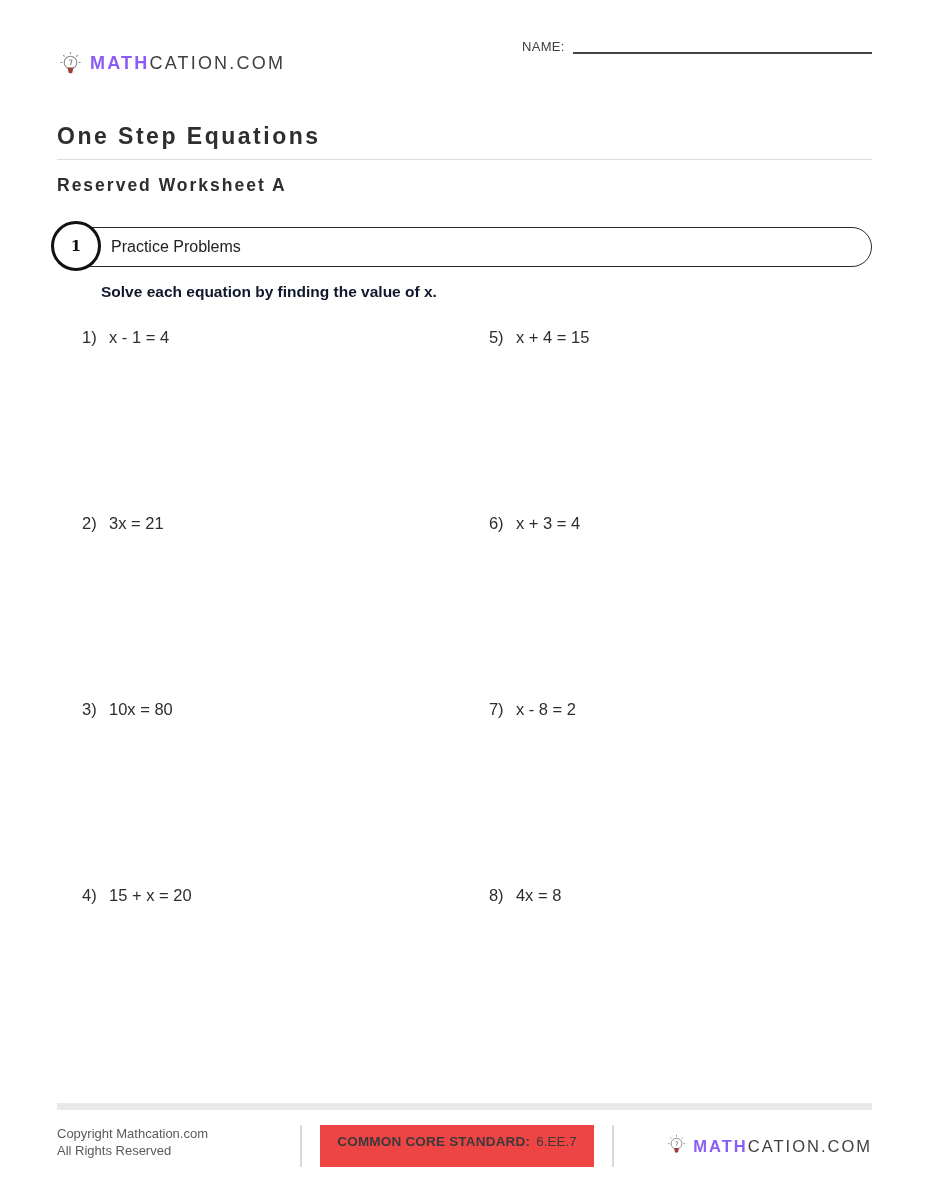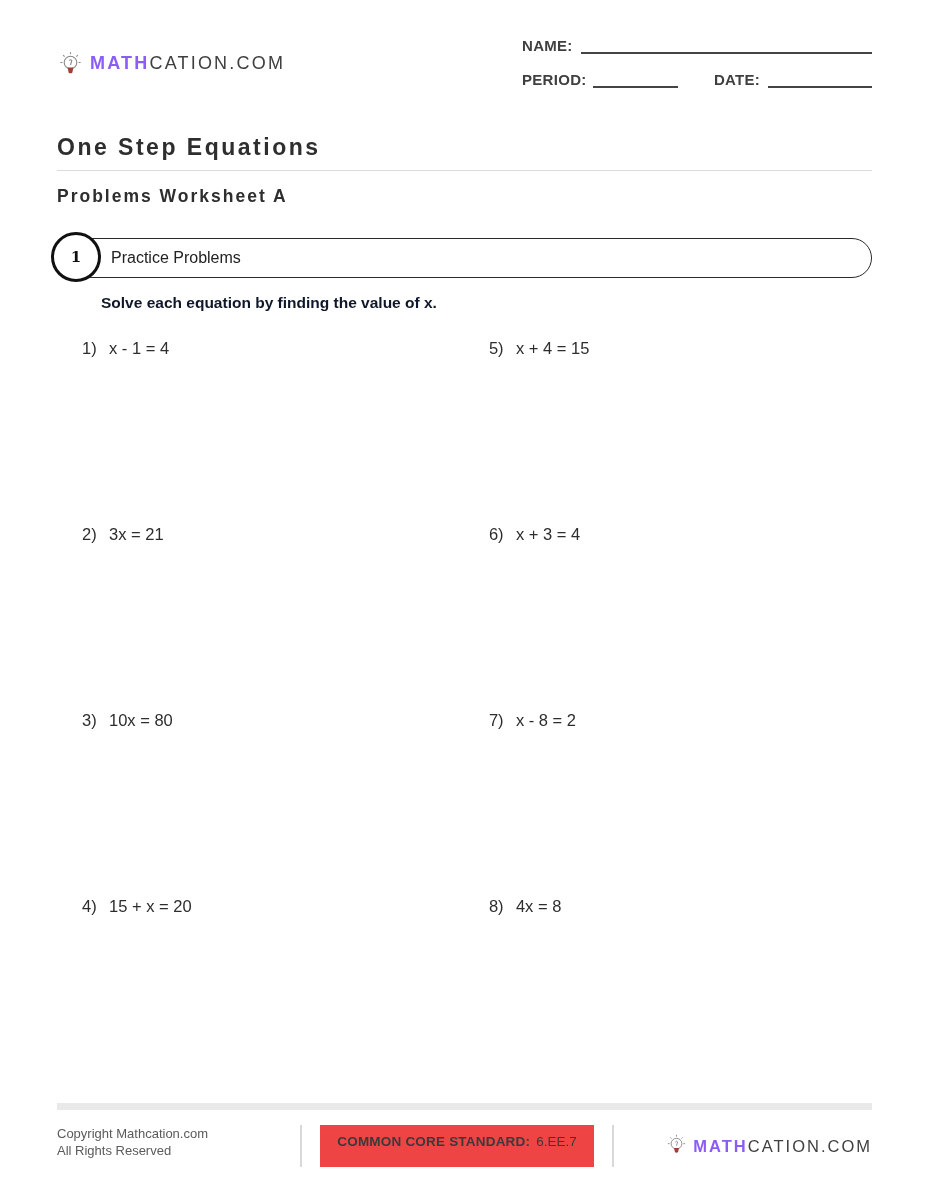--- a/index.html
+++ b/index.html
@@ -10,21 +10,21 @@
   
   .header { display: flex; justify-content: space-between; align-items: flex-start; }
   .logo { display: flex; align-items: center; gap: 6px; margin-top: 14px; }
   .logo svg { display: block; }
   .logo-text { font-size: 18px; letter-spacing: 2.2px; color: #3c3c3c; white-space: nowrap; }
   .logo-bold { font-weight: bold; color: #8b5cf6; }
   .logo-light { font-weight: normal; color: #3f3f3f; }
   .fields { width: 350px; }
   .field-row { display: flex; align-items: flex-end; margin-bottom: 16px; }
   .field-row:last-child { margin-bottom: 0; }
-  .field-label { font-weight: bold; font-size: 15px; color: #3f3f3f; letter-spacing: 0.3px; }
+  .field-label { font-weight: normal; font-size: 13px; color: #3f3f3f; letter-spacing: 0.3px; }
   .write-line { border-bottom: 2px solid #454545; height: 18px; }
   .line-name { flex: 1; margin-left: 8px; }
   .line-period { width: 92px; margin-left: 6px; }
   .line-date { width: 112px; margin-left: 8px; }
   .date-label { margin-left: 36px; }
 
   
   .title { margin-top: 46px; font-size: 23px; font-weight: bold; letter-spacing: 2.5px; color: #2e2e2e; }
   .title-rule { border: none; border-top: 1px solid #dcdcdc; margin-top: 9px; }
   .subtitle { margin-top: 15px; font-size: 17.5px; font-weight: bold; letter-spacing: 2px; color: #2e2e2e; }
@@ -76,32 +76,26 @@
           <path d="M10.6,17.5 h5.8 l-1.1,5.2 q-1.8,1 -3.6,0 z" fill="#9e4036"></path>
         </svg>
       </span>
       <span class="logo-text"><span class="logo-bold">MATH</span><span class="logo-light">CATION.COM</span></span>
     </div>
     <div class="fields">
       <div class="field-row">
         <span class="field-label">NAME:</span>
         <span class="write-line line-name"></span>
       </div>
-      <div class="field-row">
-        <span class="field-label">PERIOD:</span>
-        <span class="write-line line-period"></span>
-        <span class="field-label date-label">DATE:</span>
-        <span class="write-line line-date"></span>
-      </div>
     </div>
   </div>
 
   <div class="title">One Step Equations</div>
   <hr class="title-rule">
-  <div class="subtitle">Problems Worksheet A</div>
+  <div class="subtitle">Reserved Worksheet A</div>
 
   <div class="section-banner">
     <div class="section-box">
       <span class="section-title">Practice Problems</span>
     </div>
     <div class="section-num">1</div>
   </div>
   <div class="instruction">Solve each equation by finding the value of x.</div>
 
   <div class="problems">

